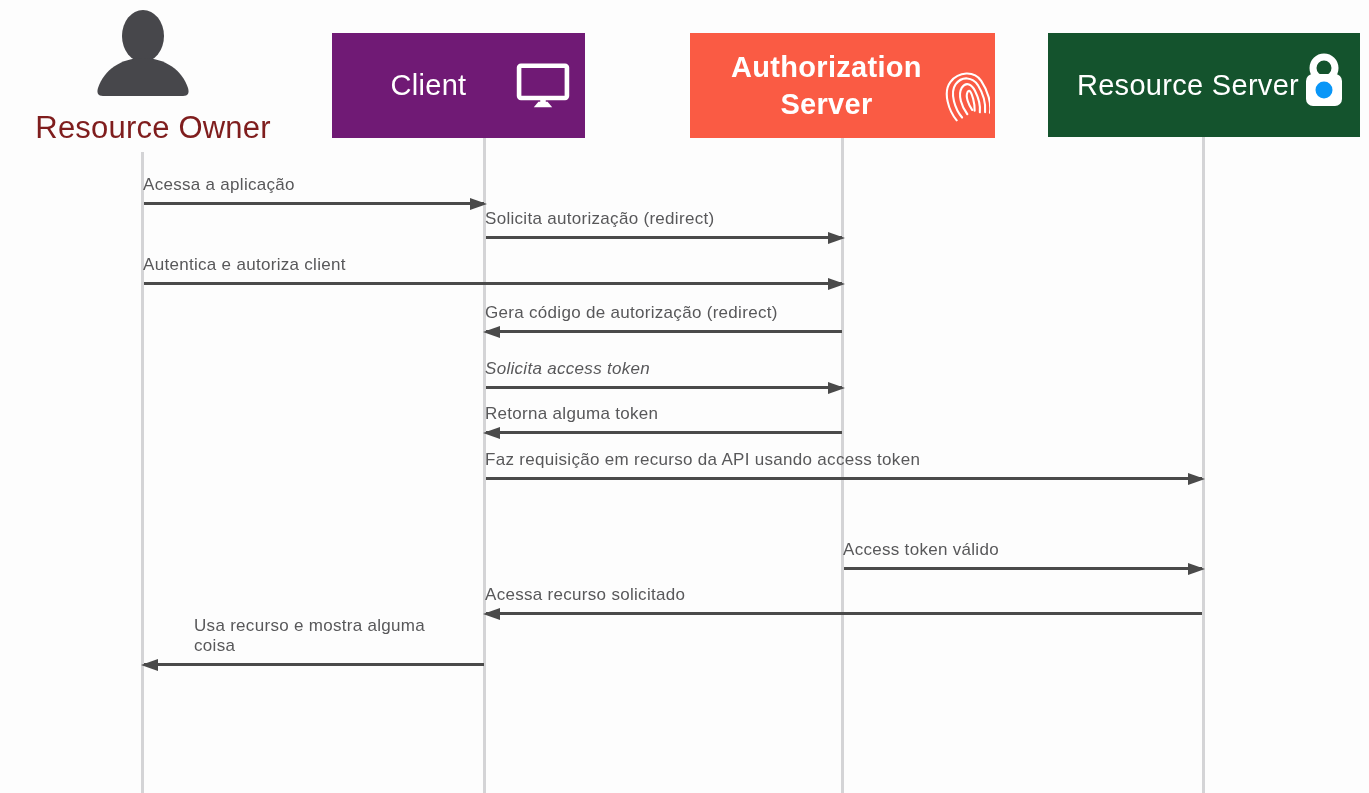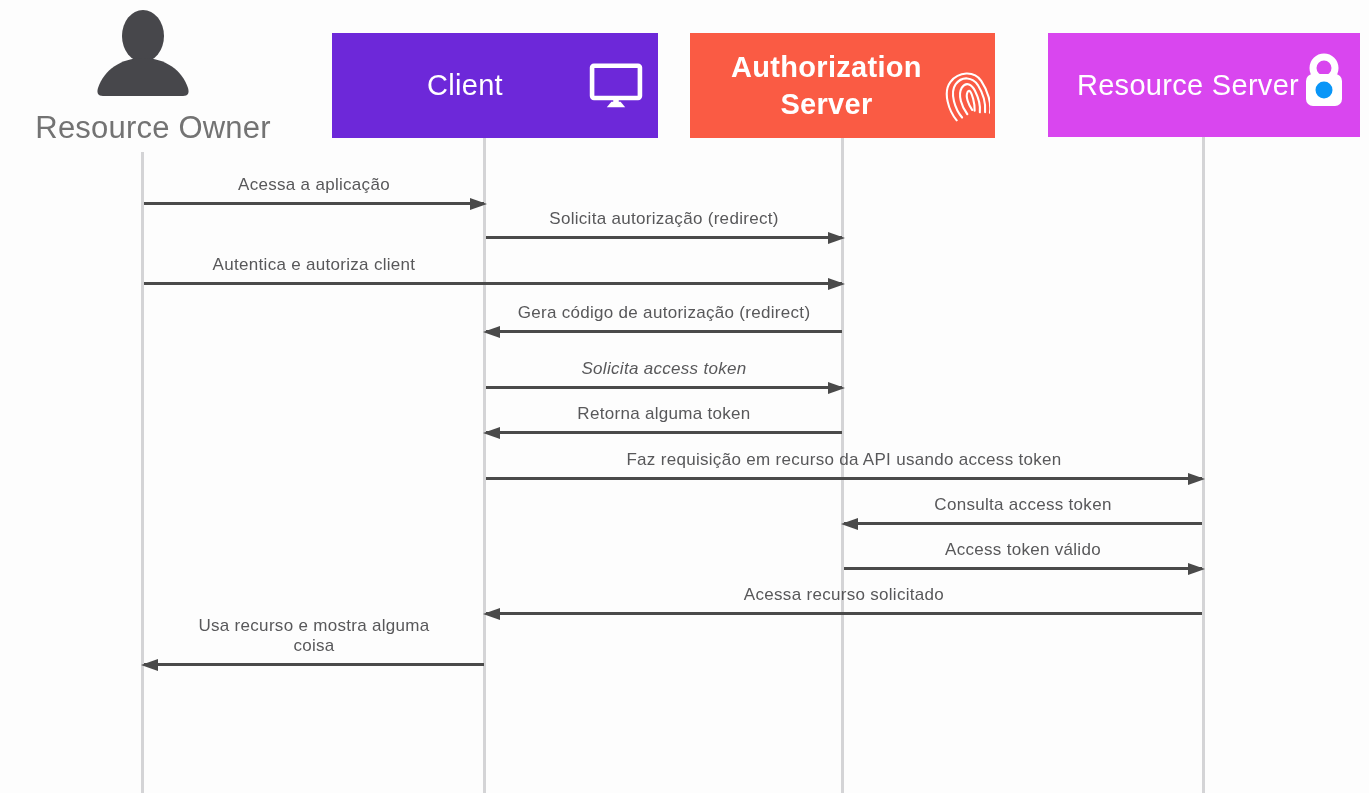--- a/index.html
+++ b/index.html
@@ -16,39 +16,39 @@
   .lifeline { position:absolute; width:3px; background:#d4d4d6; }
 
   
   .actor-box {
     position:absolute;
     display:flex; align-items:center; justify-content:center;
     color:#ffffff; font-size:29px; line-height:1.25; text-align:center;
     font-weight:400; letter-spacing:.3px;
   }
   .actor-box .box-label { width:100%; padding:0 46px 0 14px; }
-  .box-client   { left:332px; top:33px; width:326px; height:105px; background:#6d28d9; }
+  .box-client   { left:332px; top:33px; width:253px; height:105px; background:#701a75; }
   .box-auth     { left:690px; top:33px; width:305px; height:105px; background:#fa5b44;font-weight:bold; }
-  .box-resource { left:1048px; top:33px; width:312px; height:104px; background:#d946ef; }
+  .box-resource { left:1048px; top:33px; width:312px; height:104px; background:#14532d; }
   .box-client .box-label { padding:0 60px 0 0; }
   .corner-icon { position:absolute; }
 
   
   .actor-person { position:absolute; left:0; top:0; width:286px; height:150px; }
   .person-glyph { position:absolute; left:88px; top:8px; width:110px; height:100px; }
   .person-label {
     position:absolute; left:0; top:110px; width:286px;
-    text-align:center; font-size:31px; color:#737373; letter-spacing:.2px;padding-left:20px;
+    text-align:center; font-size:31px; color:#7f1d1d; letter-spacing:.2px;padding-left:20px;
   }
 
   
   .msg { position:absolute; }
   .msg .lbl {
     position:absolute; bottom:9px; left:0; width:100%;
-    text-align:center; font-size:17px; color:#58585a; letter-spacing:.3px;
+    text-align:left; font-size:17px; color:#58585a; letter-spacing:.3px;
     line-height:1.22;
     margin-top:40px;
   }
   .msg .lbl.lbl-left { width:342px; }
   .msg .lbl.lbl-narrow { width:240px; left:51px; }
   .msg .line { position:absolute; bottom:0; left:1px; right:1px; height:3px; background:#4a4a4a; }
   .msg .head { position:absolute; width:0; height:0; bottom:-5px;
                border-top:6.5px solid transparent; border-bottom:6.5px solid transparent; }
   .msg.dir-right .head { right:-2px; border-left:17px solid #4a4a4a; }
   .msg.dir-left  .head { left:-2px;  border-right:17px solid #4a4a4a; }
@@ -136,25 +136,20 @@
     <div class="line"></div>
     <div class="head"></div>
   </div>
 
   <div class="msg dir-right" style="left:485px; top:446px; width:718px; height:34px;">
     <div class="lbl">Faz requisição em recurso da API usando access token</div>
     <div class="line"></div>
     <div class="head"></div>
   </div>
 
-  <div class="msg dir-left" style="left:843px; top:491px; width:360px; height:34px;">
-    <div class="lbl">Consulta access token</div>
-    <div class="line"></div>
-    <div class="head"></div>
-  </div>
 
   <div class="msg dir-right" style="left:843px; top:536px; width:360px; height:34px;">
     <div class="lbl">Access token válido</div>
     <div class="line"></div>
     <div class="head"></div>
   </div>
 
   <div class="msg dir-left" style="left:485px; top:581px; width:718px; height:34px;">
     <div class="lbl">Acessa recurso solicitado</div>
     <div class="line"></div>

